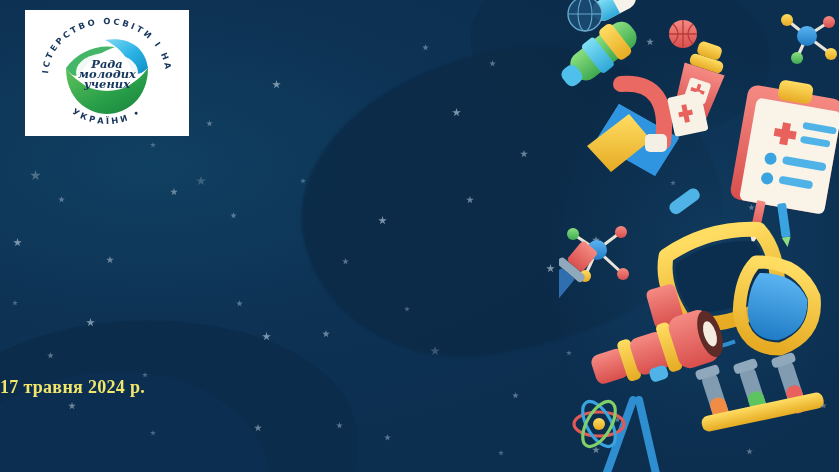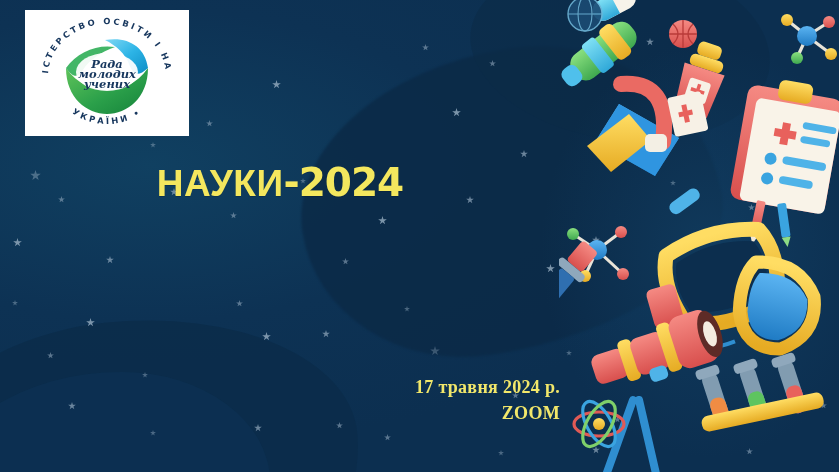--- a/index.html
+++ b/index.html
@@ -120,21 +120,21 @@
     font-size: 39px;
     letter-spacing: -1px;
   }
 
   
   #datetime {
     position: absolute;
     left: 0;
     top: 374px;
     width: 560px;
-    text-align: right;
+    text-align: left;
     color: #f2e76a;
     font-family: "Liberation Serif", serif;
     font-weight: 700;
     font-size: 18px;
     line-height: 1.45;
   }
   #datetime div { letter-spacing: .3px; }
 
   
   #illustration {
@@ -241,26 +241,24 @@
         <path d="M -41,-6 C -30,-22 -10,-30 8,-27 C -6,-22 -18,-14 -24,-4 C -29,4 -34,4 -41,-6 Z" fill="#2fae57" opacity=".9"></path>
         <ellipse cx="0" cy="-2" rx="31" ry="19" fill="#ffffff" opacity=".93"></ellipse>
         <text x="0" y="-6" text-anchor="middle" font-family="DejaVu Serif, serif" font-style="italic" font-weight="700" font-size="11.5" fill="#16365d">Рада</text>
         <text x="0" y="4" text-anchor="middle" font-family="DejaVu Serif, serif" font-style="italic" font-weight="700" font-size="11.5" fill="#16365d">молодих</text>
         <text x="0" y="14" text-anchor="middle" font-family="DejaVu Serif, serif" font-style="italic" font-weight="700" font-size="11.5" fill="#16365d">учених</text>
       </g>
     </svg>
   </div>
 
   <div id="headline">
-    <div class="hl-line"><span>НАУКИ</span><span class="hl-year">-</span><span class="hl-year">2024</span></div>
   </div>
 
   <div id="datetime">
     <div>17 травня 2024 р.</div>
-    <div>ZOOM</div>
   </div>
 
   <div id="illustration">
     <svg width="280" height="472" viewBox="0 0 280 472">
       <defs>
         <linearGradient id="iYel" x1="0" y1="0" x2="0" y2="1">
           <stop offset="0%" stop-color="#ffdd63"></stop>
             <stop offset="100%" stop-color="#e6ab23"></stop>
         </linearGradient>
         <linearGradient id="iRed" x1="0" y1="0" x2="0" y2="1">

